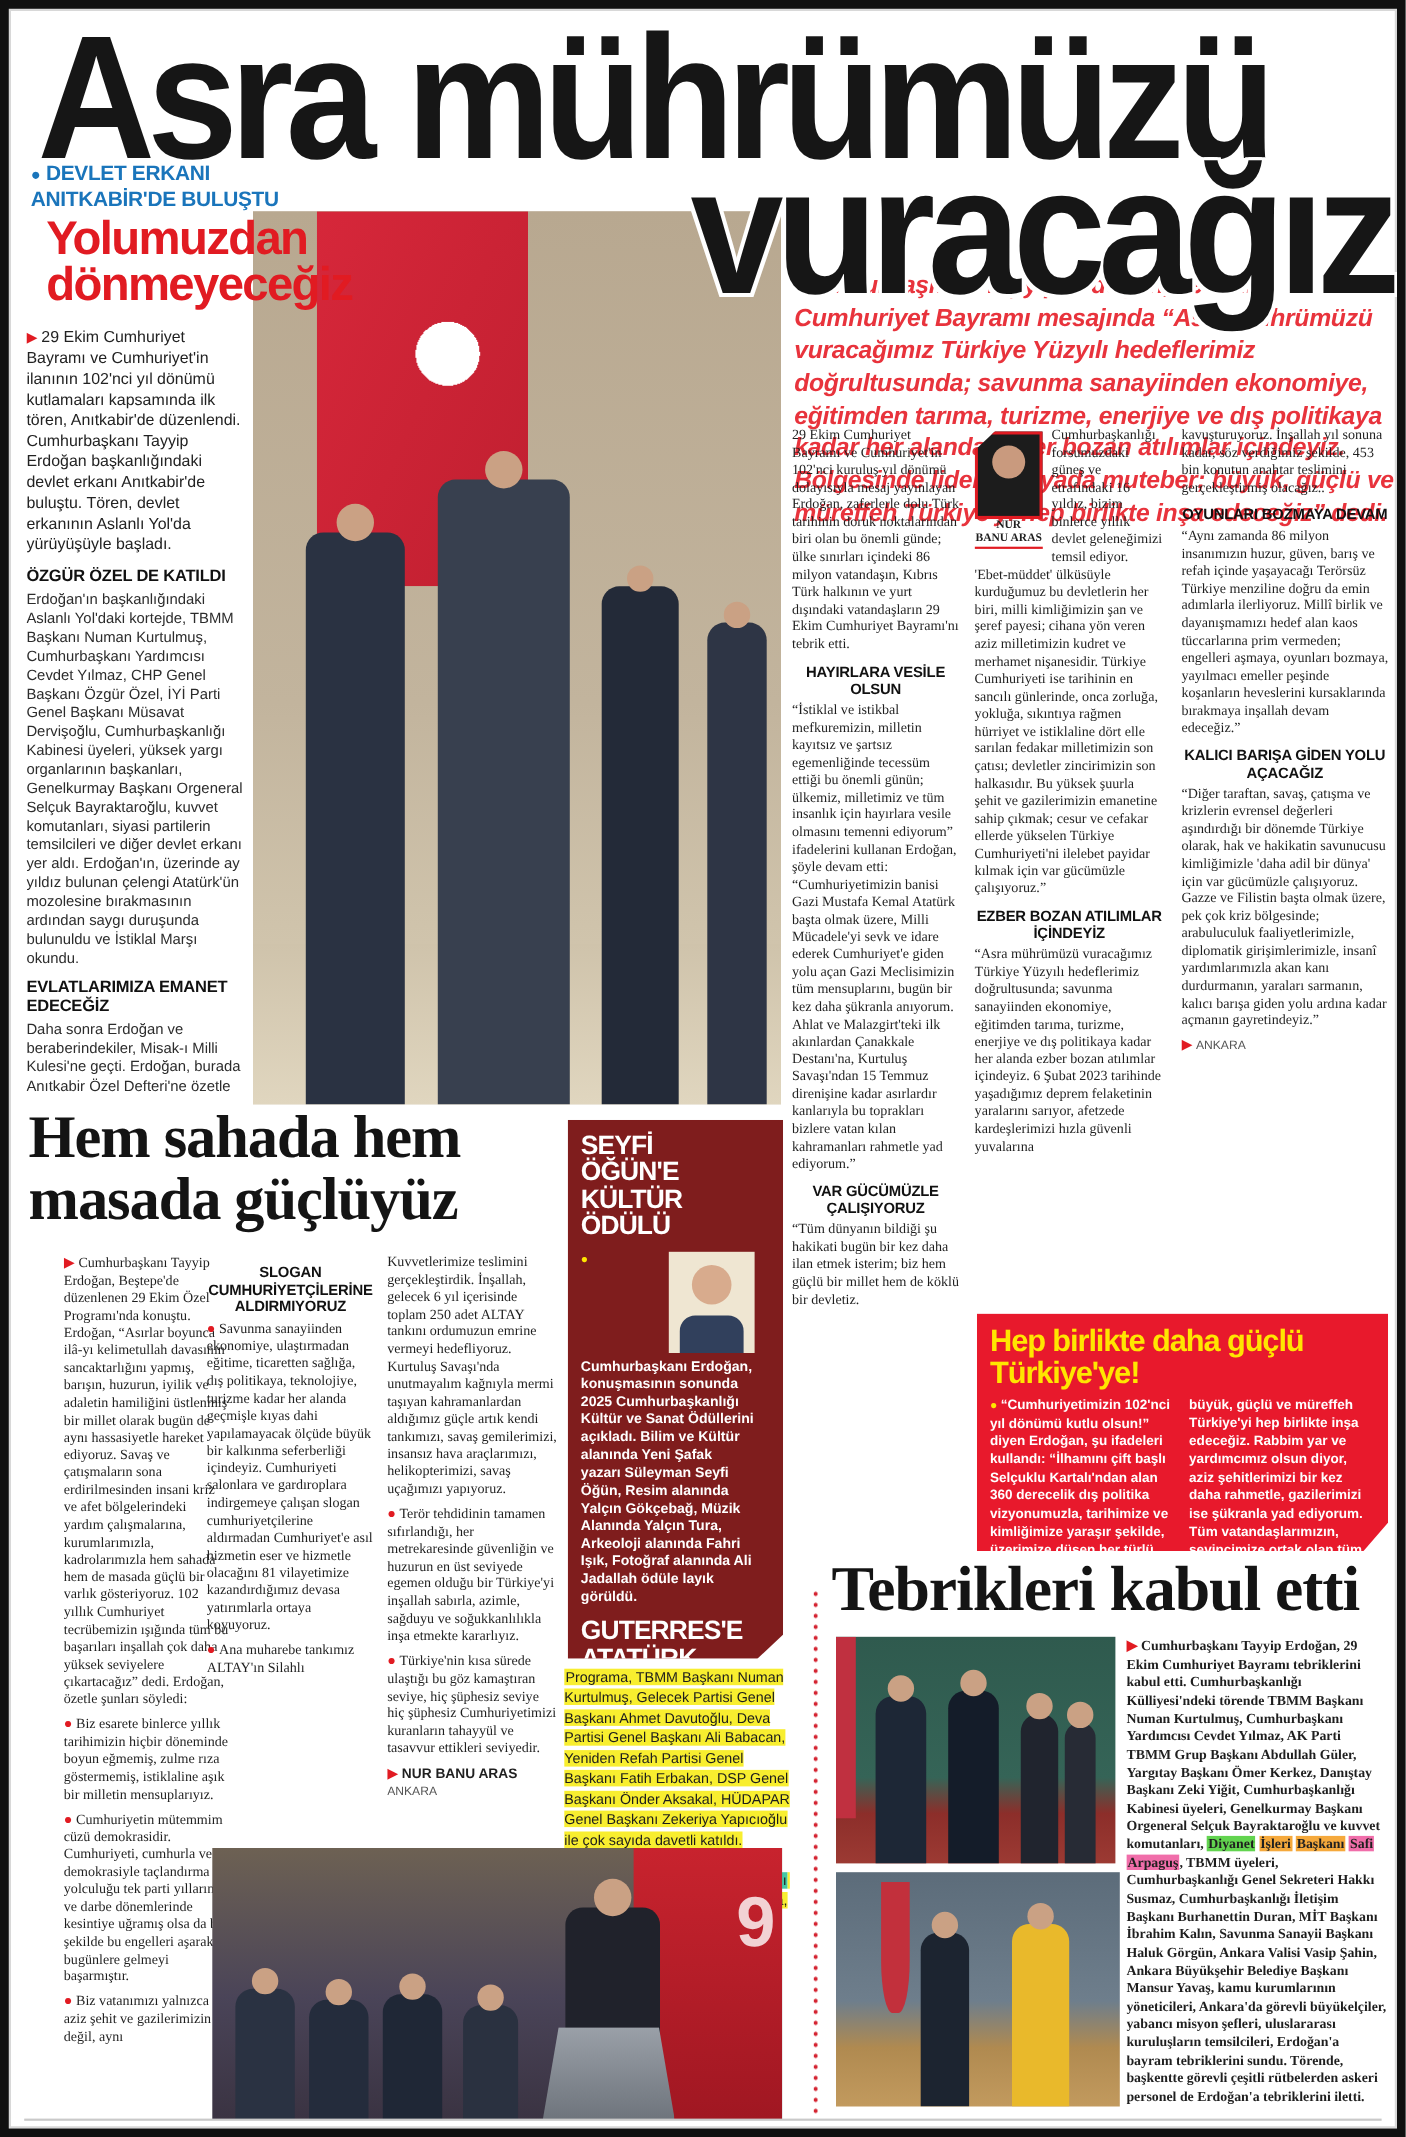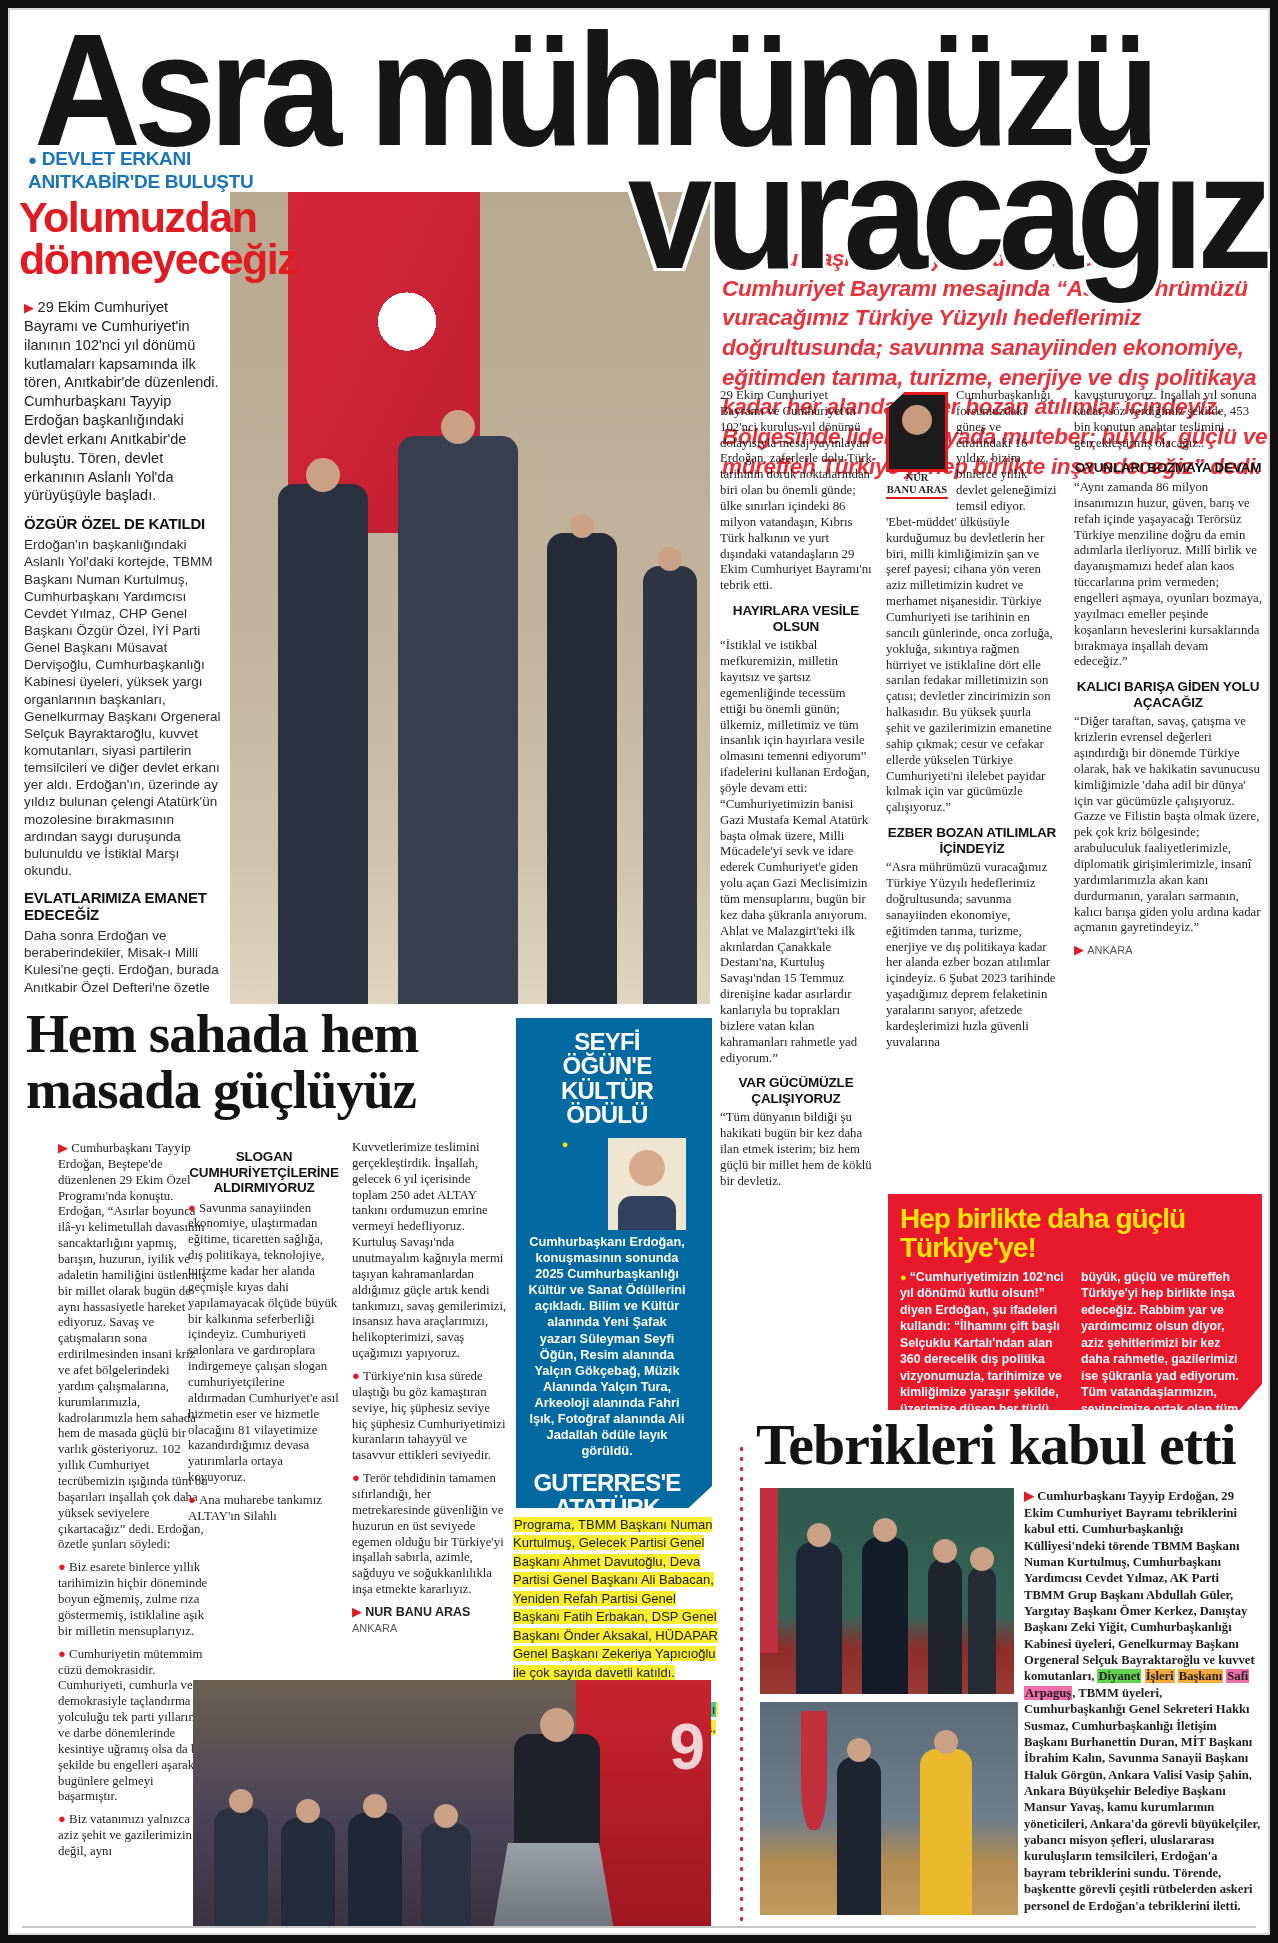--- a/index.html
+++ b/index.html
@@ -50,22 +50,22 @@
   
   .redbox{background:#e8192c;color:#fff;padding:10px 12px;
           clip-path:polygon(0 0,100% 0,100% 88%,94% 100%,0 100%);}
   .redbox .title{color:#ffe600;font-weight:bold;font-size:28px;letter-spacing:-1px;line-height:1.05;margin-bottom:6px;}
   .redbox .cols{display:flex;gap:12px;}
   .redbox .c{flex:1;font-weight:bold;font-size:12.3px;line-height:1.34;}
   .ydot{color:#ffe600;font-size:11px;}
   
   .serifhead{font-family:"Liberation Serif",serif;font-weight:bold;color:#141414;letter-spacing:-1px;}
   
-  .bluebox{background:#0369a1;color:#fff;padding:12px 26px 10px 12px;
-           clip-path:polygon(0 0,100% 0,100% 95.5%,88% 100%,0 100%);text-align:center;}
+  .bluebox{background:#7f1d1d;color:#fff;padding:12px 26px 10px 12px;
+           clip-path:polygon(0 0,100% 0,100% 95.5%,88% 100%,0 100%);}
   .bluebox .btitle{font-weight:bold;font-size:24px;line-height:1.02;letter-spacing:-.8px;margin-bottom:8px;}
   .bluebox .bbody{font-weight:bold;font-size:12.8px;line-height:1.26;}
   .bport{float:right;width:78px;height:92px;margin:2px 0 4px 6px;background:#efe6d2;position:relative;}
   .bport::before{content:"";position:absolute;left:50%;top:12px;transform:translateX(-50%);
                  width:36px;height:36px;border-radius:50%;background:#d8ab8d;}
   .bport::after{content:"";position:absolute;left:50%;bottom:0;transform:translateX(-50%);
                 width:58px;height:34px;border-radius:14px 14px 0 0;background:#31405c;}
   .bport.gut{background:#9fd4ee;}
   
   .hl{padding:0 1px;}
@@ -100,21 +100,21 @@
     <div class="fig" style="left:35%;top:30%;width:120px;height:70%;background:#38404f;"></div>
     <div class="fig small" style="left:66%;top:42%;width:70px;height:58%;background:#232a38;"></div>
     <div class="fig small" style="left:86%;top:46%;width:54px;height:54%;background:#2e3545;"></div>
   </div>
 
   <div class="abs kicker" style="left:20px;top:140px;width:300px;">
     <span class="dot">●</span>
     <span>DEVLET ERKANI</span><br>
     <span>ANITKABİR'DE BULUŞTU</span>
   </div>
-  <div class="abs redhead" style="left:11px;top:188px;width:260px;">
+  <div class="abs redhead" style="left:34px;top:188px;width:260px;">
     <span>Yolumuzdan</span><br>
     <span>dönmeyeceğiz</span>
   </div>
   <div class="abs col" style="left:16px;top:290px;width:202px;height:700px;">
     <p class="sanslead"><span class="tri">▶ </span><span>29 Ekim Cumhuriyet Bayramı ve Cumhuriyet'in ilanının 102'nci yıl dönümü kutlamaları kapsamında ilk tören, Anıtkabir'de düzenlendi. Cumhurbaşkanı Tayyip Erdoğan başkanlığındaki devlet erkanı Anıtkabir'de buluştu. Tören, devlet erkanının Aslanlı Yol'da yürüyüşüyle başladı.</span></p>
     <div class="shead">ÖZGÜR ÖZEL DE KATILDI</div>
     <p class="sansbody">Erdoğan'ın başkanlığındaki Aslanlı Yol'daki kortejde, TBMM Başkanı Numan Kurtulmuş, Cumhurbaşkanı Yardımcısı Cevdet Yılmaz, CHP Genel Başkanı Özgür Özel, İYİ Parti Genel Başkanı Müsavat Dervişoğlu, Cumhurbaşkanlığı Kabinesi üyeleri, yüksek yargı organlarının başkanları, Genelkurmay Başkanı Orgeneral Selçuk Bayraktaroğlu, kuvvet komutanları, siyasi partilerin temsilcileri ve diğer devlet erkanı yer aldı. Erdoğan'ın, üzerinde ay yıldız bulunan çelengi Atatürk'ün mozolesine bırakmasının ardından saygı duruşunda bulunuldu ve İstiklal Marşı okundu.</p>
     <div class="shead">EVLATLARIMIZA EMANET EDECEĞİZ</div>
     <p class="sansbody">Daha sonra Erdoğan ve beraberindekiler, Misak-ı Milli Kulesi'ne geçti. Erdoğan, burada Anıtkabir Özel Defteri'ne özetle şunları yazdı: “Sınırlarımız içinde ve ötesinde yaşayan tüm vatandaşlarımızın, dost ve kardeşlerimizin 29 Ekim Cumhuriyet Bayramı'nı canı gönülden tebrik ediyorum. Bundan 102 sene evvel uğruna nice vatan evladını şehit vererek kurduğumuz Türkiye Cumhuriyeti'ni, işaret ettiğiniz şekilde, 'muasır medeniyetler seviyesinin de üstüne çıkartmak' amacıyla tam bir kararlılık içinde çalışıyoruz. Küresel ölçekte ülkemizin itibarını arttırırken içeride de yatırım ve kalkınma seferberliğimizi kesintisiz bir şekilde sürdürüyoruz. Hedeflerimize yaklaştıkça şahsımıza ve hükümetimize yönelik saldırıların cephesi genişliyor olsa da yolumuzdan dönmeyecek, Allah'ın izni, aziz milletimizin desteği ve büyük ve güçlü Türkiye'yi en büyük eserimiz olarak evlatlarımıza emanet edeceğiz.”</p>
   </div>
@@ -171,22 +171,22 @@
   </div>
 
   <div class="abs col serifbody" style="left:180px;top:1132px;width:152px;height:528px;">
     <div class="colhead">SLOGAN CUMHURİYETÇİLERİNE ALDIRMIYORUZ</div>
     <p><span class="tri">● </span><span>Savunma sanayiinden ekonomiye, ulaştırmadan eğitime, ticaretten sağlığa, dış politikaya, teknolojiye, turizme kadar her alanda geçmişle kıyas dahi yapılamayacak ölçüde büyük bir kalkınma seferberliği içindeyiz. Cumhuriyeti salonlara ve gardıroplara indirgemeye çalışan slogan cumhuriyetçilerine aldırmadan Cumhuriyet'e asıl hizmetin eser ve hizmetle olacağını 81 vilayetimize kazandırdığımız devasa yatırımlarla ortaya koyuyoruz.</span></p>
     <p><span class="tri">● </span><span>Ana muharebe tankımız ALTAY'ın Silahlı</span></p>
   </div>
 
   <div class="abs col serifbody" style="left:344px;top:1132px;width:156px;height:528px;">
     <p>Kuvvetlerimize teslimini gerçekleştirdik. İnşallah, gelecek 6 yıl içerisinde toplam 250 adet ALTAY tankını ordumuzun emrine vermeyi hedefliyoruz. Kurtuluş Savaşı'nda unutmayalım kağnıyla mermi taşıyan kahramanlardan aldığımız güçle artık kendi tankımızı, savaş gemilerimizi, insansız hava araçlarımızı, helikopterimizi, savaş uçağımızı yapıyoruz.</p>
+    <p><span class="tri">● </span><span>Terör tehdidinin tamamen sıfırlandığı, her metrekaresinde güvenliğin ve huzurun en üst seviyede egemen olduğu bir Türkiye'yi inşallah sabırla, azimle, sağduyu ve soğukkanlılıkla inşa etmekte kararlıyız.</span></p>
     <p><span class="tri">● </span><span>Türkiye'nin kısa sürede ulaştığı bu göz kamaştıran seviye, hiç şüphesiz seviye hiç şüphesiz Cumhuriyetimizi kuranların tahayyül ve tasavvur ettikleri seviyedir.</span></p>
-    <p><span class="tri">● </span><span>Terör tehdidinin tamamen sıfırlandığı, her metrekaresinde güvenliğin ve huzurun en üst seviyede egemen olduğu bir Türkiye'yi inşallah sabırla, azimle, sağduyu ve soğukkanlılıkla inşa etmekte kararlıyız.</span></p>
     <div>
       <span class="tri">▶ </span>
       <span class="bybold">NUR BANU ARAS</span>
       <span class="dateline">ANKARA</span>
     </div>
   </div>
 
   <div class="abs bluebox" style="left:508px;top:1010px;width:196px;height:490px;box-sizing:border-box;">
     <div class="btitle">
       <span>SEYFİ ÖĞÜN'E</span><br><span>KÜLTÜR ÖDÜLÜ</span>

